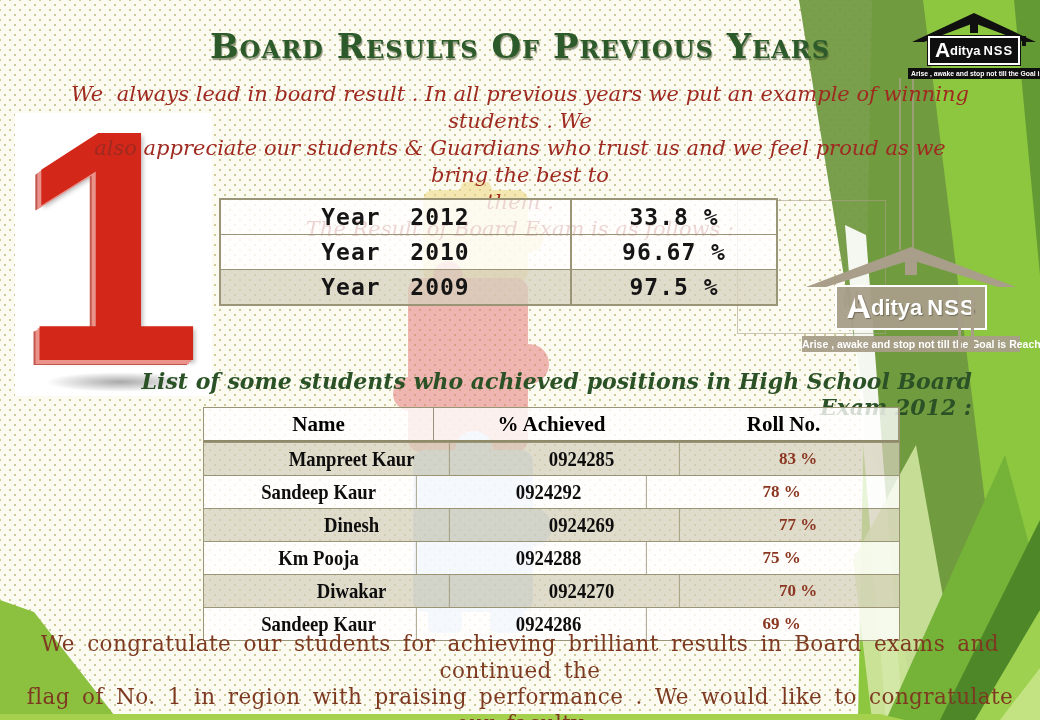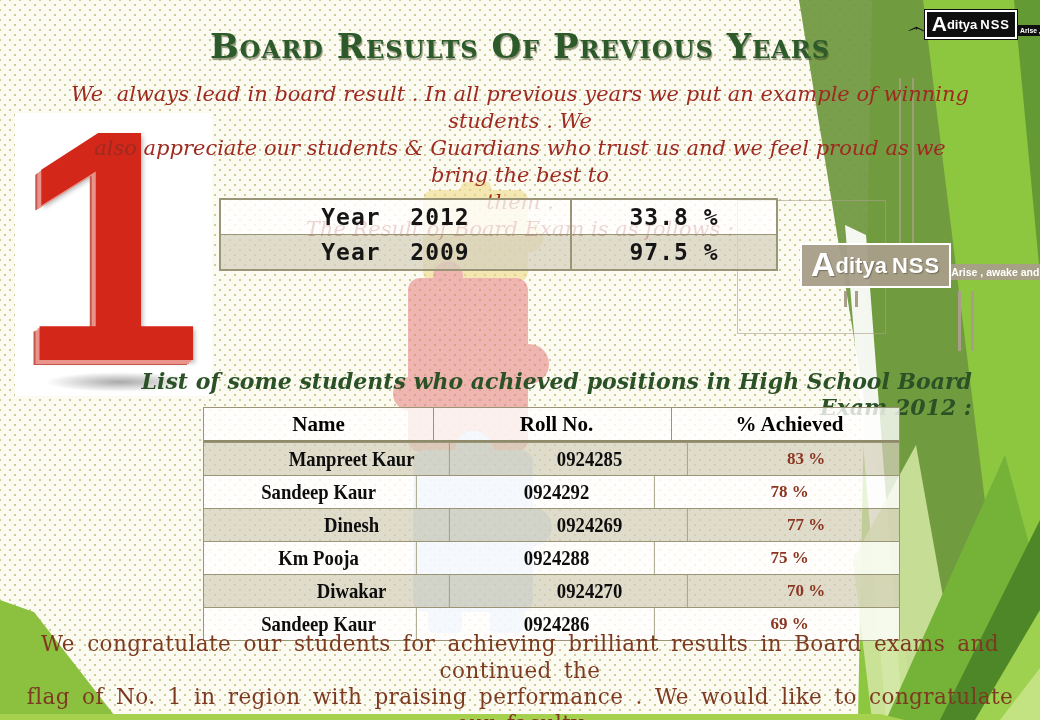--- a/index.html
+++ b/index.html
@@ -72,36 +72,36 @@
   .t1-row.light{background:rgba(255,255,255,.80);}
   .t1-row.dark {background:rgba(213,208,189,.72);}
   .t1 .c1{width:349px;border-right:2px solid #9a9576;}
   .t1 .c2{flex:1;}
   .t1 .cell{display:flex;align-items:center;justify-content:center;
     font-family:"DejaVu Sans Mono",monospace;font-weight:700;font-size:23px;
     color:#151515;letter-spacing:1px;white-space:pre;}
 
   
   .t2{position:absolute;left:203px;top:407px;width:695px;border:1px solid #9a9576;}
-  .t2-row{display:flex;height:32px;border-top:1px solid #9a9576;gap:8px;}
+  .t2-row{display:flex;height:32px;border-top:1px solid #9a9576;}
   .t2-row:first-child{border-top:none;}
   .t2-row.headrow{border-bottom:2px solid #8f8a6a;}
   .t2-row.light{background:rgba(255,255,255,.80);}
   .t2-row.dark {background:rgba(213,208,189,.72);padding-left:33px;}
   .t2 .ca{width:229px;border-right:1px solid #9a9576;}
   .t2 .cb{width:229px;border-right:1px solid #9a9576;}
   .t2 .cc{flex:1;}
   .t2 .cell{display:flex;align-items:center;justify-content:center;overflow:hidden;}
   .t2 .hd{font-family:"Liberation Serif",serif;font-weight:700;font-size:21px;color:#000;}
   .t2 .nm{font-family:"Liberation Serif",serif;font-weight:700;font-size:22px;color:#0d0d0d;
     transform:scaleX(.85);}
   .t2 .pc{font-family:"Liberation Serif",serif;font-weight:700;font-size:17px;color:#8a3620;}
 
   
-  .logo{position:absolute;display:flex;align-items:center;}
+  .logo{position:absolute;display:flex;flex-direction:column;align-items:center;}
   .logo-top{left:908px;top:12px;width:132px;}
   .logo-mid{left:800px;top:245px;width:222px;}
   .namebox{display:inline-block;white-space:nowrap;font-weight:bold;}
   .logo-top .namebox{margin-top:-10px;background:#0f0f0f;color:#fff;border:2px solid #fff;
     box-shadow:0 0 0 1px #0f0f0f;padding:0 5px 1px 5px;font-size:13px;}
   .logo-top .biga{font-size:21px;vertical-align:-2px;}
   .logo-top .nss{letter-spacing:1px;margin-left:3px;}
   .logo-top .tagline{margin-top:3px;background:#0f0f0f;color:#fff;font-size:6.8px;font-weight:bold;
     padding:2px 3px;white-space:nowrap;width:126px;overflow:hidden;text-align:center;}
   .logo-mid .namebox{margin-top:-8px;background:rgba(168,158,137,.95);color:#fff;border:2px solid #fff;
@@ -167,33 +167,37 @@
     <div>also appreciate our students &amp; Guardians who trust us and we feel proud as we bring the best to</div>
     <div>them .</div>
     <div>The Result of Board Exam is as follows :</div>
   </div>
 
   <div class="t1 z4">
     <div class="t1-row light">
       <div class="cell c1">Year  2012</div>
       <div class="cell c2">33.8 %</div>
     </div>
+    <div class="t1-row light">
+      <div class="cell c1">Year  2010</div>
+      <div class="cell c2">96.67 %</div>
+    </div>
     <div class="t1-row dark">
       <div class="cell c1">Year  2009</div>
       <div class="cell c2">97.5 %</div>
     </div>
   </div>
 
   <div class="list-heading z4">List of some students who achieved positions in High School Board Exam 2012 :</div>
 
   <div class="t2 z4">
     <div class="t2-row light headrow">
       <div class="cell ca hd">Name</div>
+      <div class="cell cc hd">% Achieved</div>
       <div class="cell cb hd">Roll No.</div>
-      <div class="cell cc hd">% Achieved</div>
     </div>
     <div class="t2-row dark">
       <div class="cell ca nm">Manpreet Kaur</div>
       <div class="cell cb nm">0924285</div>
       <div class="cell cc pc">83 %</div>
     </div>
     <div class="t2-row light">
       <div class="cell ca nm">Sandeep Kaur</div>
       <div class="cell cb nm">0924292</div>
       <div class="cell cc pc">78 %</div>

